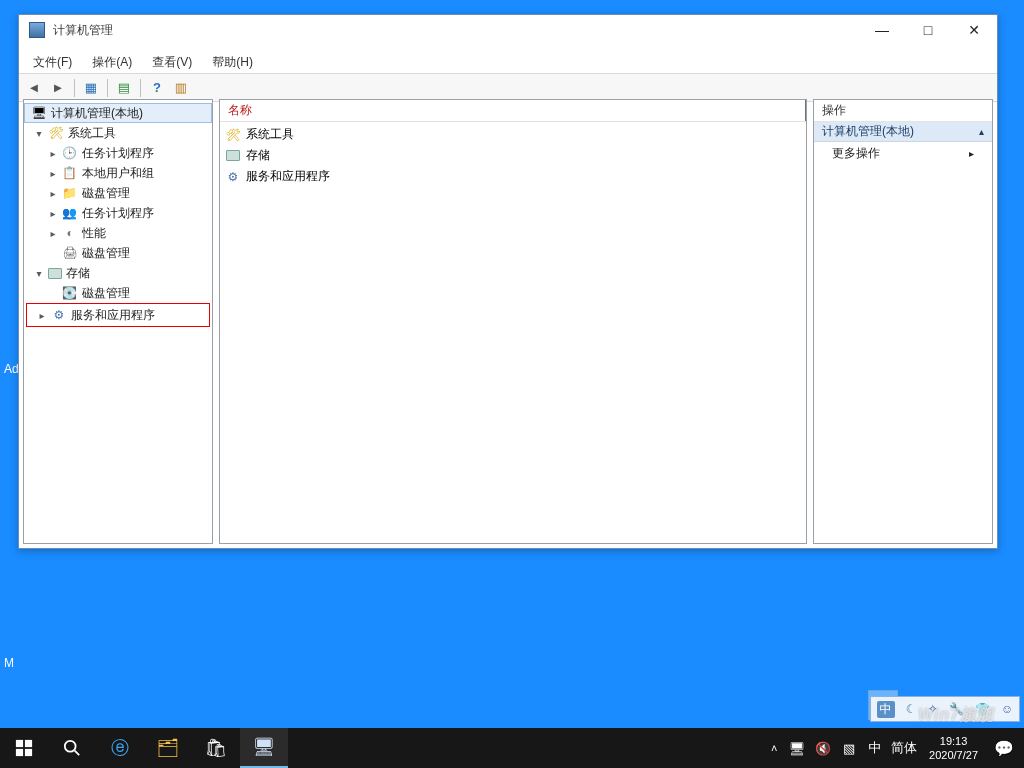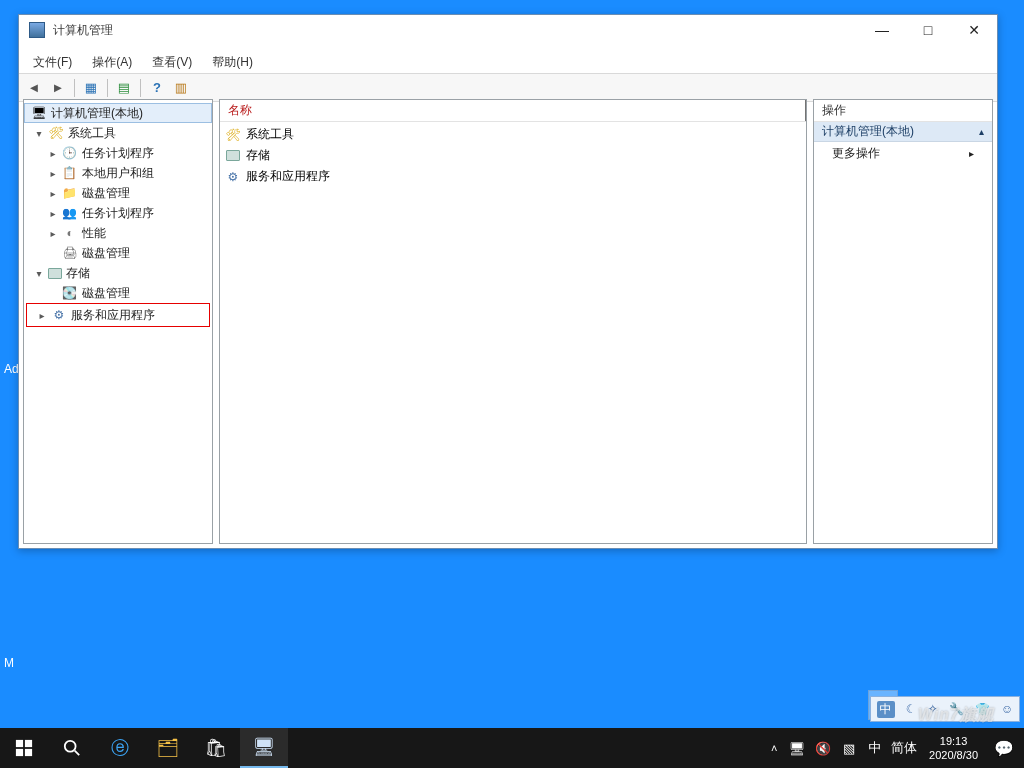--- a/index.html
+++ b/index.html
@@ -296,17 +296,17 @@
 
   <div class="tray">
     <span class="tri">˄</span>
     <span class="tray-icon">🖥</span>
     <span class="tray-icon" style="color:#e05a4e">🔇</span>
     <span class="tray-icon">▧</span>
     <span class="tray-icon">中</span>
     <span class="tray-icon" style="width:auto">简体</span>
     <div class="clock">
       <div>19:13</div>
-      <div>2020/8/30</div>
+      <div>2020/7/27</div>
     </div>
     <div class="notif">💬</div>
   </div>
 </div>
 
 </body></html>

